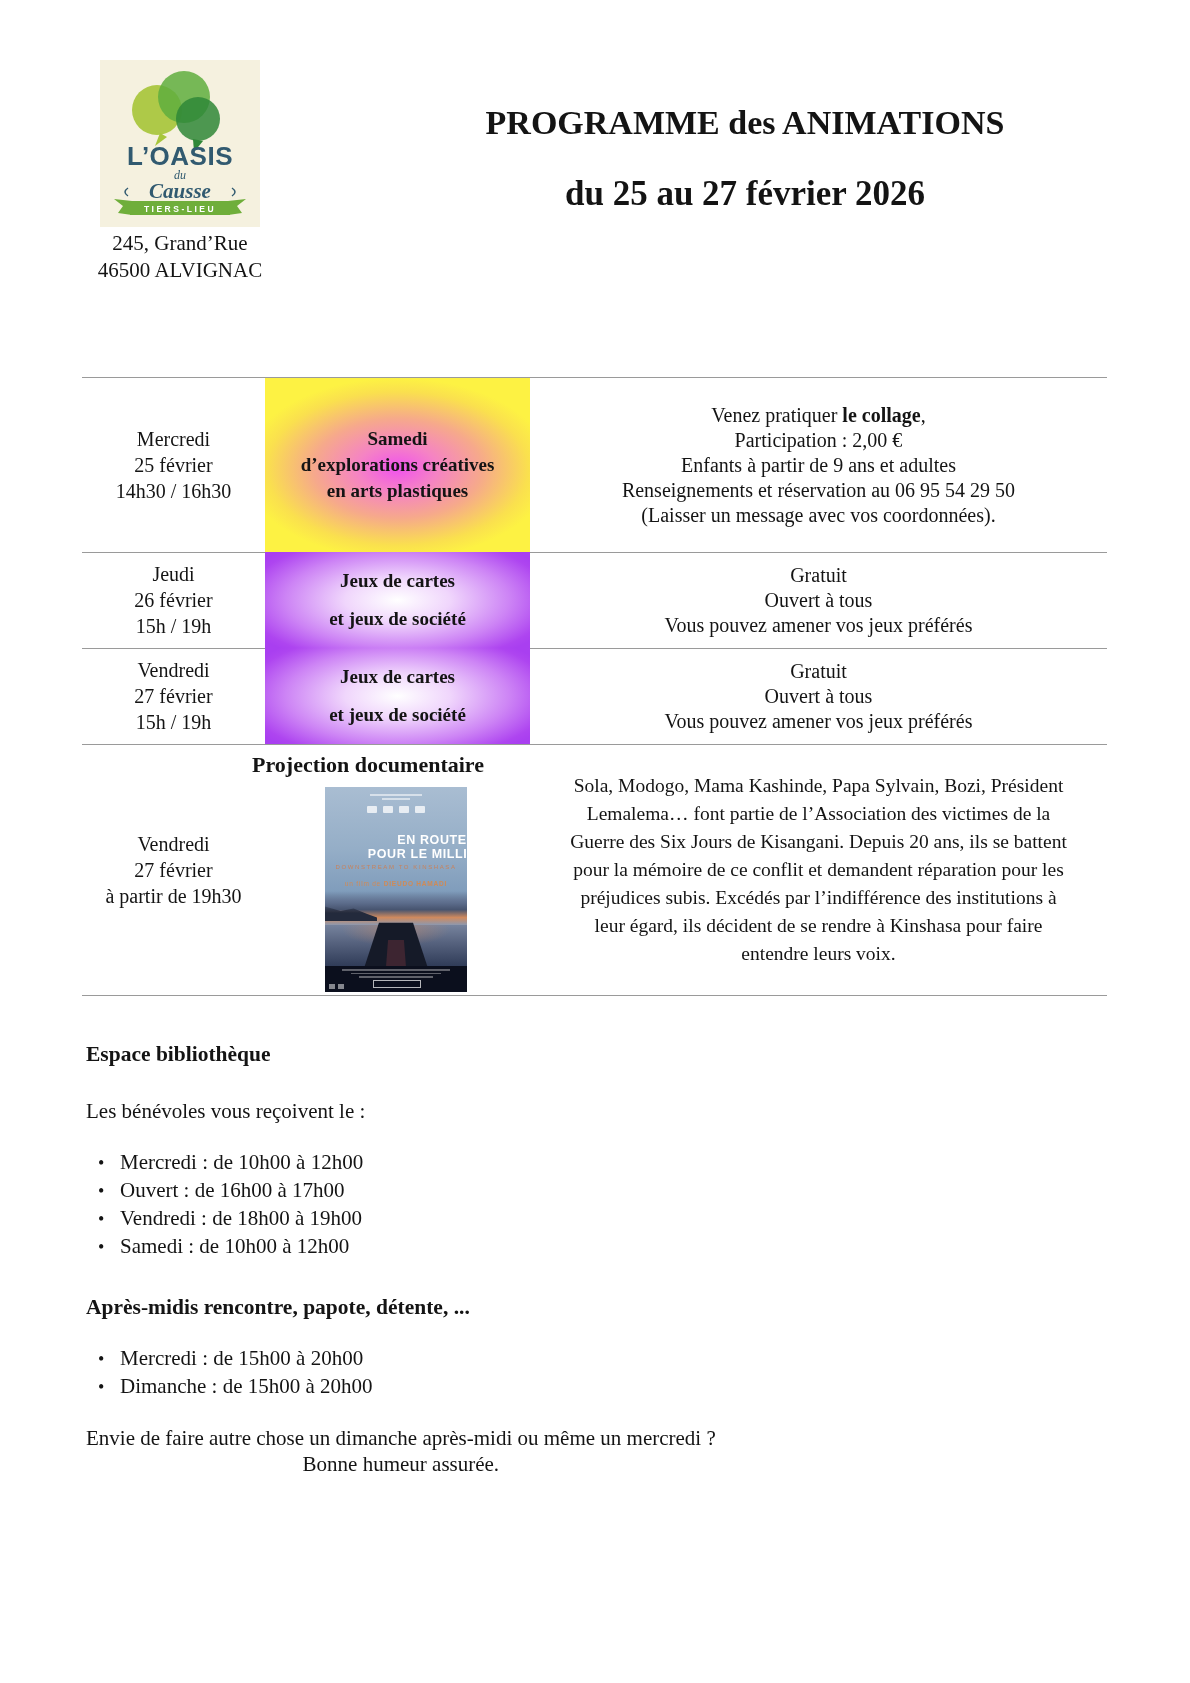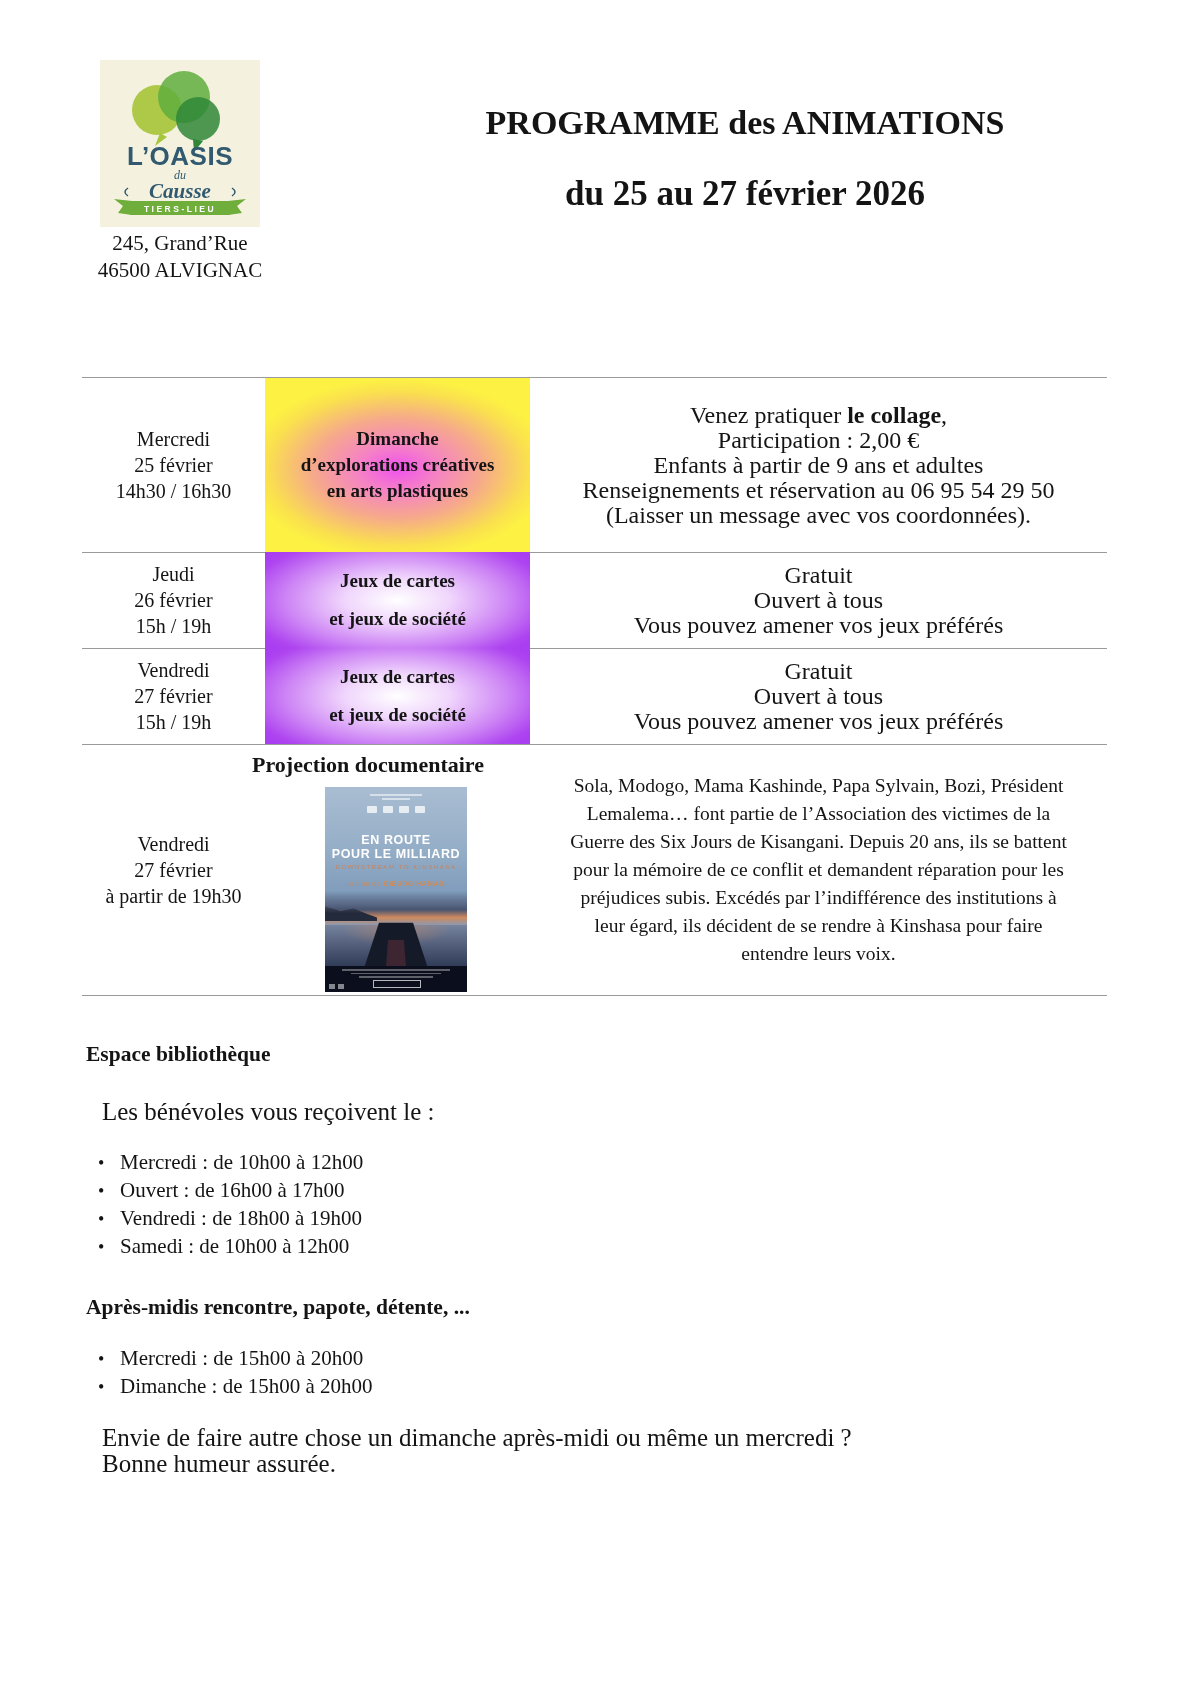--- a/index.html
+++ b/index.html
@@ -15,38 +15,38 @@
   .title2{position:absolute;left:0;top:174px;width:100%;font-size:35px;font-weight:bold;}
 
   
   .table{position:absolute;left:82px;top:377px;width:1025px;height:617px;
          border-top:1px solid #9a9a9a;border-bottom:1px solid #9a9a9a;}
   .sep{position:absolute;left:0;width:100%;height:0;border-top:1px solid #9a9a9a;}
   .cell{position:absolute;display:flex;flex-direction:column;justify-content:center;
         align-items:center;text-align:center;}
   .dates{font-size:20px;line-height:26px;}
   .activity{font-weight:bold;font-size:19px;line-height:26px;white-space:nowrap;}
-  .details{font-size:24px;line-height:25px;text-align:right;}
+  .details{font-size:20px;line-height:25px;text-align:right;}
   .details-sm{font-size:19.5px;line-height:28px;white-space:nowrap;}
   .grad-warm{background:radial-gradient(ellipse 58% 52% at 50% 52%,
       #f052ee 0%, #f583c4 26%, #f6a98b 55%, #fae04e 85%, #fdf243 100%);}
   .grad-purple{background:radial-gradient(ellipse 62% 72% at 50% 50%,
       #ffffff 0%, #f0d6fc 32%, #cd84f5 68%, #ae45f0 93%, #a93ff0 100%);gap:12px;}
   .proj-heading{position:absolute;left:156px;top:8px;width:260px;text-align:center;
       font-size:22px;font-weight:bold;white-space:nowrap;}
 
   
   .poster{position:absolute;left:243px;top:43px;width:142px;height:205px;
       background:linear-gradient(180deg,#a9bdd2 0%,#95aec7 30%,#7f9cbb 52%,#74859f 62%);
       font-family:"Liberation Sans", sans-serif;overflow:hidden;}
   .p-bar{position:absolute;left:32%;width:36%;height:2px;background:rgba(255,255,255,.55);}
   .p-logos{position:absolute;top:19px;left:0;width:100%;display:flex;justify-content:center;gap:6px;}
   .p-logos span{display:block;width:10px;height:7px;background:rgba(255,255,255,.75);border-radius:1px;}
   .p-title{position:absolute;top:46px;left:0;width:100%;text-align:center;color:#fff;
-      font-weight:bold;font-size:12.5px;line-height:14px;letter-spacing:.6px;}
+      font-weight:bold;font-size:12.5px;line-height:14px;letter-spacing:.6px;padding-left:36px;}
   .p-sub{position:absolute;top:77px;left:0;width:100%;text-align:center;color:#c9825a;
       font-size:6px;letter-spacing:1.6px;}
   .p-credit{position:absolute;top:93px;left:0;width:100%;text-align:center;color:#d08a55;
       font-size:6.5px;letter-spacing:.8px;}
   .p-clouds{position:absolute;top:104px;left:0;width:100%;height:34px;
       background:linear-gradient(180deg,rgba(111,129,158,0) 0%,#5d6d8c 35%,#47546f 55%,
       #d08a5e 78%,#8d98ae 100%);}
   .p-trees{position:absolute;top:116px;left:0;width:52px;height:18px;
       background:linear-gradient(180deg,rgba(35,42,60,0) 0%,#232a3c 55%);
       clip-path:polygon(0 20%,30% 45%,55% 30%,80% 60%,100% 80%,100% 100%,0 100%);}
@@ -59,21 +59,21 @@
       clip-path:polygon(10% 0,90% 0,100% 100%,0 100%);}
   .p-credits{position:absolute;bottom:0;left:0;width:100%;height:26px;background:#0b0f1d;}
   .p-credits .c-line{position:absolute;left:12%;width:76%;height:1.5px;background:rgba(255,255,255,.35);}
   .p-credits .c-box{position:absolute;left:34%;bottom:4px;width:32%;height:6px;
       border:1px solid rgba(255,255,255,.7);}
   .p-credits .c-logos{position:absolute;bottom:3px;left:4px;display:flex;gap:3px;}
   .p-credits .c-logos span{display:block;width:6px;height:5px;background:rgba(255,255,255,.5);}
 
   
   .section-h{position:absolute;left:86px;font-size:21.5px;font-weight:bold;}
-  .plain{position:absolute;left:102px;font-size:25px;line-height:27px;}
+  .plain{position:absolute;left:86px;font-size:21px;line-height:27px;text-align:center;}
   .blist{position:absolute;left:98px;font-size:21px;line-height:27px;}
   .blist .bi{display:flex;align-items:baseline;}
   .blist .dot{width:22px;text-align:left;font-size:18px;}
 </style>
 </head>
 <body>
 
 <div id="page">
 
   <div class="logo-box">
@@ -110,21 +110,21 @@
     <div class="sep" style="top:174px"></div>
     <div class="sep" style="top:270px"></div>
     <div class="sep" style="top:366px"></div>
 
     <div class="cell dates" style="left:0;top:0;width:183px;height:174px">
       <div>Mercredi</div>
       <div>25 février</div>
       <div>14h30 / 16h30</div>
     </div>
     <div class="cell activity grad-warm" style="left:183px;top:0;width:265px;height:174px">
-      <div>Dimanche</div>
+      <div>Samedi</div>
       <div>d’explorations créatives</div>
       <div>en arts plastiques</div>
     </div>
     <div class="cell details" style="left:448px;top:0;width:577px;height:174px">
       <div><span>Venez pratiquer </span><b>le collage</b><span>,</span></div>
       <div>Participation : 2,00 €</div>
       <div>Enfants à partir de 9 ans et adultes</div>
       <div>Renseignements et réservation au 06 95 54 29 50</div>
       <div>(Laisser un message avec vos coordonnées).</div>
     </div>

